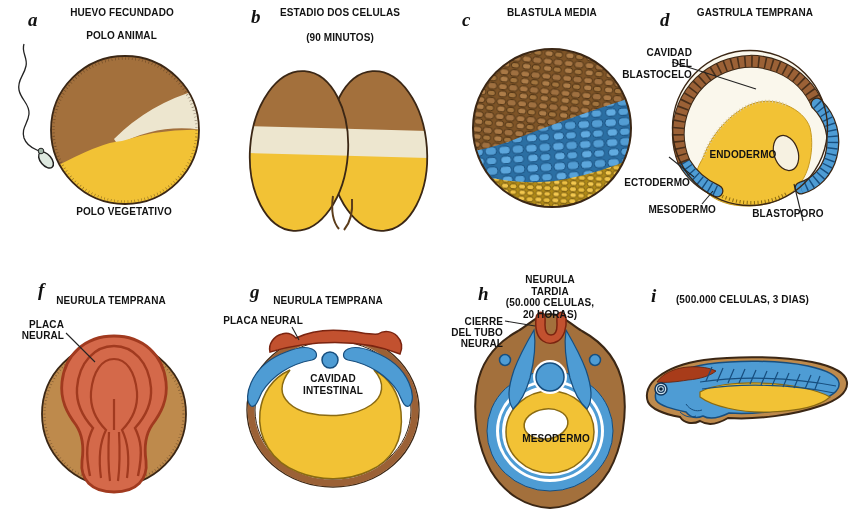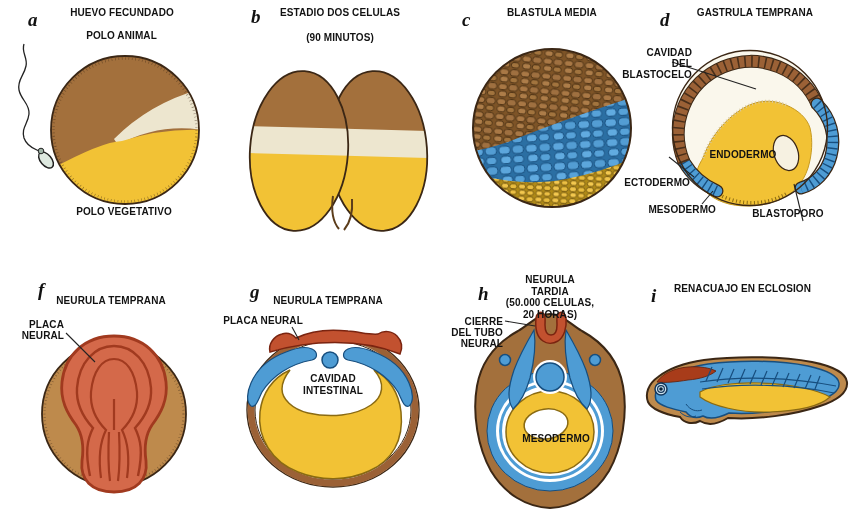--- a/index.html
+++ b/index.html
@@ -230,15 +230,15 @@
   <div class="lbl tc" style="left:488px;top:274px;width:124px">NEURULA
 TARDIA
 (50.000 CELULAS,
 20 HORAS)</div>
   <div class="lbl tr lh11" style="left:438px;top:316px;width:65px">CIERRE
 DEL TUBO
 NEURAL</div>
   <div class="lbl tc" style="left:516px;top:433px;width:80px">MESODERMO</div>
 
   <div class="letter" style="left:651px;top:285px">i</div>
-  <div class="lbl tc" style="left:655px;top:283px;width:175px">RENACUAJO EN ECLOSION</div>
+  <div class="lbl tc" style="left:655px;top:294px;width:175px">(500.000 CELULAS, 3 DIAS)</div>
 
 </div>
 
 </body></html>

